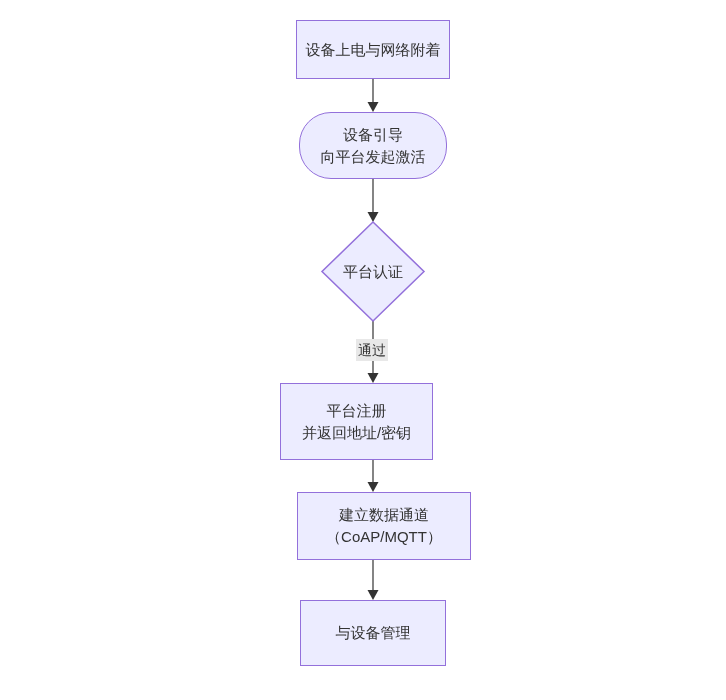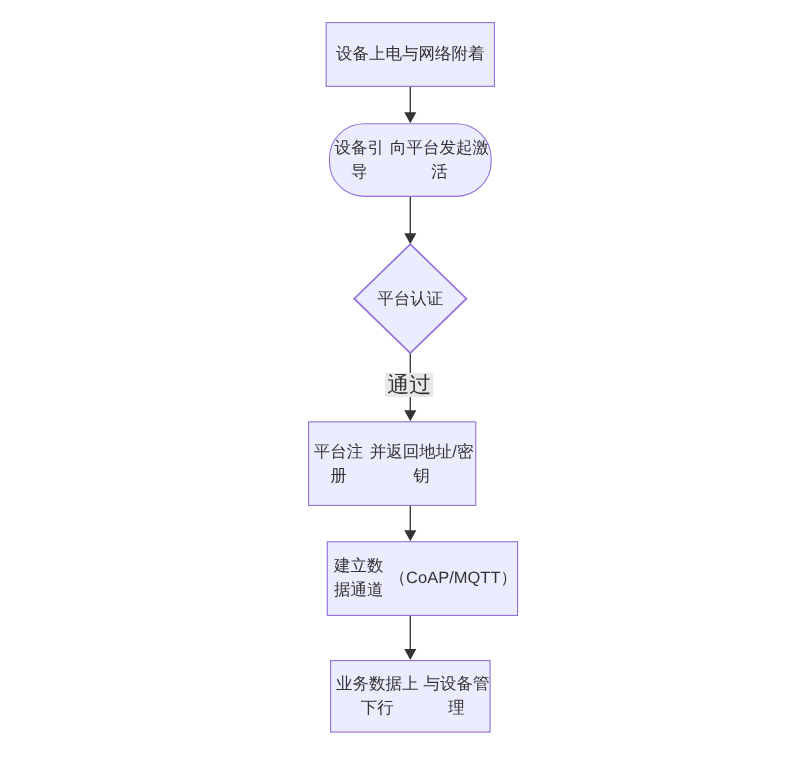--- a/index.html
+++ b/index.html
@@ -35,39 +35,39 @@
   }
   .node {
     position: absolute;
     box-sizing: border-box;
     background: var(--node-fill, #ECECFF);
     border: 1.5px solid var(--node-border, #9370DB);
     color: var(--text, #333333);
     font-size: 15px;
     line-height: 22px;
     display: flex;
-    flex-direction: row;
+    flex-direction: column;
     align-items: center;
     justify-content: center;
     text-align: center;
   }
   .diamond-label {
     position: absolute;
     transform: translate(-50%, -50%);
     color: var(--text, #333333);
     font-size: 15px;
     line-height: 20px;
     white-space: nowrap;
   }
   .edge-label {
     position: absolute;
     transform: translate(-50%, -50%);
     background: var(--edge-label-bg, #e8e8e8);
     color: var(--text, #333333);
-    font-size: 20px;
+    font-size: 14px;
     line-height: 20px;
     padding: 1px 2px;
     white-space: nowrap;
   }
 </style>
 </head>
 <body>
 
 <div class="canvas">
 
@@ -112,17 +112,16 @@
     <span>平台注册</span>
     <span>并返回地址/密钥</span>
   </div>
 
   <div class="node" style="left:297px; top:492px; width:174px; height:68px;">
     <span>建立数据通道</span>
     <span>（CoAP/MQTT）</span>
   </div>
 
   <div class="node" style="left:300px; top:600px; width:146px; height:66px;">
-    <span>业务数据上下行</span>
     <span>与设备管理</span>
   </div>
 
 </div>
 
 </body></html>

